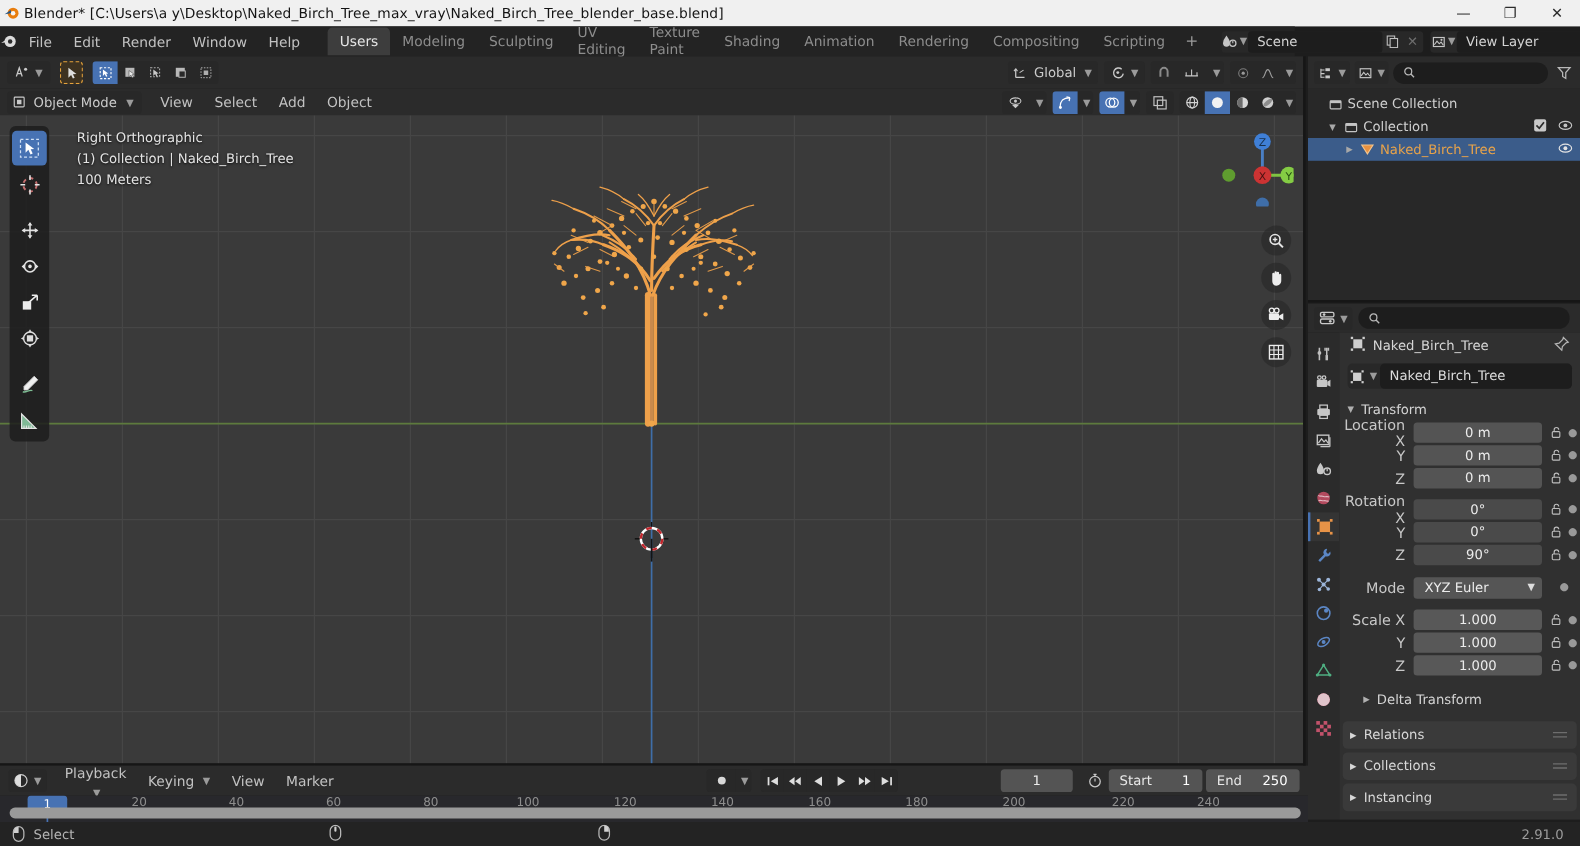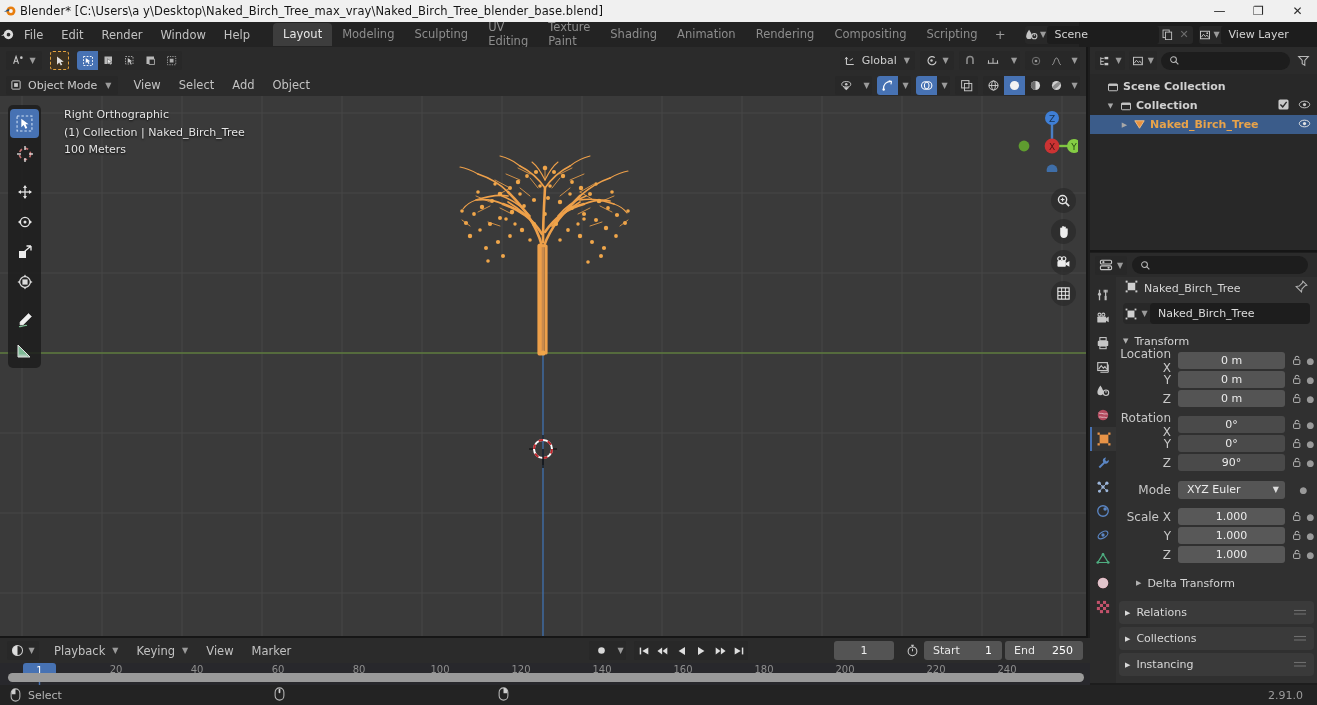--- a/index.html
+++ b/index.html
@@ -70,21 +70,21 @@
 
   
   #outliner-hdr { position:absolute; left:1090px; top:47px; width:227px; height:27px;
     background:#2b2b2b; display:flex; align-items:center; padding:0 5px; gap:4px; }
   #outliner { position:absolute; left:1090px; top:74px; width:227px; height:176px;
     background:#282828; padding-top:3px; }
   .ot-row { height:19px; display:flex; align-items:center; font-size:11px; color:#d0d0d0; position:relative; }
   .ot-row.sel { background:#3b5c8a; }
   .ot-row .tri { width:13px; text-align:center; font-size:7px; color:#a8a8a8; }
   .ot-row .oico { width:17px; display:flex; align-items:center; justify-content:center; }
-  .ot-row .oname { padding-left:2px;font-weight:bold; }
+  .ot-row .oname { padding-left:2px; }
   .ot-row .right { position:absolute; right:6px; display:flex; align-items:center; gap:9px; }
   .srch { flex:1; height:18px; background:#1d1d1d; border-radius:9px; display:flex;
     align-items:center; padding:0 8px; gap:5px; }
 
   
   #prop-hdr { position:absolute; left:1090px; top:253px; width:227px; height:24px;
     background:#2b2b2b; display:flex; align-items:center; padding:0 5px; gap:5px; }
   #prop-tabs { position:absolute; left:1090px; top:277px; width:26px; height:406px;
     background:#2b2b2b; padding-top:6px; }
   .ptab { width:26px; height:24px; display:flex; align-items:center; justify-content:center; }
@@ -173,21 +173,21 @@
       <path d="M1 9.5 L7 5.5 L7 8.5 Z" fill="#dcdcdc"></path>
     </svg>
   </div>
   <div class="menu-item">File</div>
   <div class="menu-item">Edit</div>
   <div class="menu-item">Render</div>
   <div class="menu-item">Window</div>
   <div class="menu-item">Help</div>
 
   <div id="ws-tabs">
-    <div class="ws-tab active">Layout</div>
+    <div class="ws-tab active">Users</div>
     <div class="ws-tab">Modeling</div>
     <div class="ws-tab">Sculpting</div>
     <div class="ws-tab">UV Editing</div>
     <div class="ws-tab">Texture Paint</div>
     <div class="ws-tab">Shading</div>
     <div class="ws-tab">Animation</div>
     <div class="ws-tab">Rendering</div>
     <div class="ws-tab">Compositing</div>
     <div class="ws-tab">Scripting</div>
     <div class="ws-plus">+</div>
@@ -1135,21 +1135,21 @@
 
 <div id="tl-hdr">
   <div class="hbtn" style="width:32px;">
     <svg width="13" height="13" viewBox="0 0 16 16">
         <circle cx="8" cy="8" r="6.2" fill="none" stroke="#c9c9c9" stroke-width="1.3"></circle>
         <path d="M8 1.8 a6.2 6.2 0 000 12.4Z" fill="#dedede"></path>
       </svg>
     <span class="cvdown">▼</span>
   </div>
   <div style="width:6px;"></div>
-  <div class="menu-item" style="display:flex; align-items:center; gap:5px;">
+  <div class="menu-item" style="display:flex; align-items:center; gap:5px;flex-direction:column;">
     <span>Playback</span>
       <span class="cvdown">▼</span>
   </div>
   <div class="menu-item" style="display:flex; align-items:center; gap:5px;">
     <span>Keying</span>
       <span class="cvdown">▼</span>
   </div>
   <div class="menu-item">View</div>
   <div class="menu-item">Marker</div>
 

